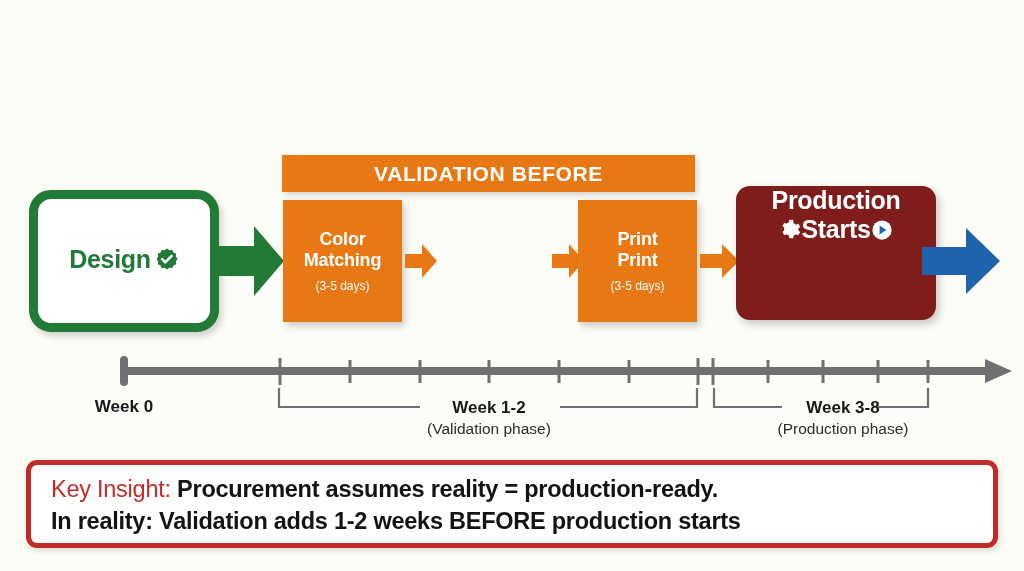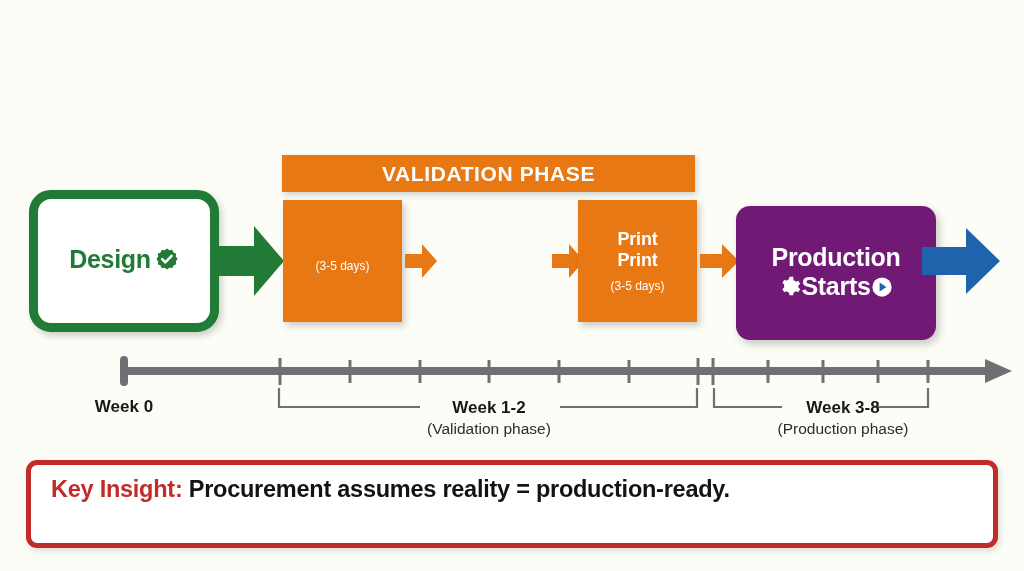--- a/index.html
+++ b/index.html
@@ -107,28 +107,28 @@
   .phase-box-duration {
     font-size: 12px;
     margin-top: 9px;
     text-align: center;
   }
 
   
   #production-node {
     position: absolute;
     left: 736px;
-    top: 206px;
+    top: 186px;
     width: 200px;
     height: 134px;
-    background: #701a75;
+    background: #7f1d1d;
     border-radius: 14px;
     color: #ffffff;
     display: flex;
-    align-items: center;
+    align-items: flex-start;
     justify-content: center;
     box-shadow: 3px 4px 8px rgba(0,0,0,0.22);
   }
   #production-label {
     font-size: 25px;
     font-weight: bold;
     line-height: 1.16;
     text-align: center;
     letter-spacing: -0.3px;
   }
@@ -175,21 +175,21 @@
   .key-insight-line {
     font-size: 23.5px;
     font-weight: bold;
     color: #111315;
     line-height: 1.36;
     letter-spacing: -0.25px;
     white-space: nowrap;
   }
   #key-insight-lead {
     color: #c32b28;
-    font-weight: bold;
+    font-weight: normal;
   }
 </style>
 </head>
 <body>
 
 <div id="canvas">
 
   <div id="design-approved-node">
     <div id="design-approved-label">
       <span>Design</span><span class="verified-badge"><svg width="24" height="24" viewBox="0 0 24 24">
@@ -198,23 +198,27 @@
           </svg></span><br>
     </div>
   </div>
 
   <div class="block-arrow" id="arrow-design-to-validation">
     <svg width="68" height="74" viewBox="0 0 68 74">
         <path d="M0 22 L36 22 L36 2 L66 37 L36 72 L36 52 L0 52 Z" fill="#217a36"></path>
       </svg>
   </div>
 
-  <div id="validation-phase-header">VALIDATION PHASE</div>
+  <div id="validation-phase-header">VALIDATION BEFORE</div>
 
   <div class="phase-box" id="phase-box-color-matching">
+    <div class="phase-box-title">
+      <span>Color</span><br>
+      <span>Matching</span>
+    </div>
     <div class="phase-box-duration">(3-5 days)</div>
   </div>
 
   <div class="block-arrow arrow-small" id="arrow-color-to-compliance">
     <svg width="33" height="36" viewBox="0 0 33 36">
         <path d="M0 11 L17 11 L17 1 L32 18 L17 35 L17 25 L0 25 Z" fill="#e87813"></path>
       </svg>
   </div>
 
 
@@ -294,15 +298,16 @@
       <path d="M877 67 L928 67 L928 48"></path>
     </g>
     <text class="timeline-label-main" x="843" y="73" text-anchor="middle">Week 3-8</text>
     <text class="timeline-label-sub" x="843" y="94" text-anchor="middle">(Production phase)</text>
   </svg>
 
   <div id="key-insight-box">
     <div class="key-insight-line">
       <span id="key-insight-lead">Key Insight:</span><span> Procurement assumes reality = production-ready.</span>
     </div>
+    <div class="key-insight-line">In reality: Validation adds 1-2 weeks BEFORE production starts</div>
   </div>
 
 </div>
 
 </body></html>

